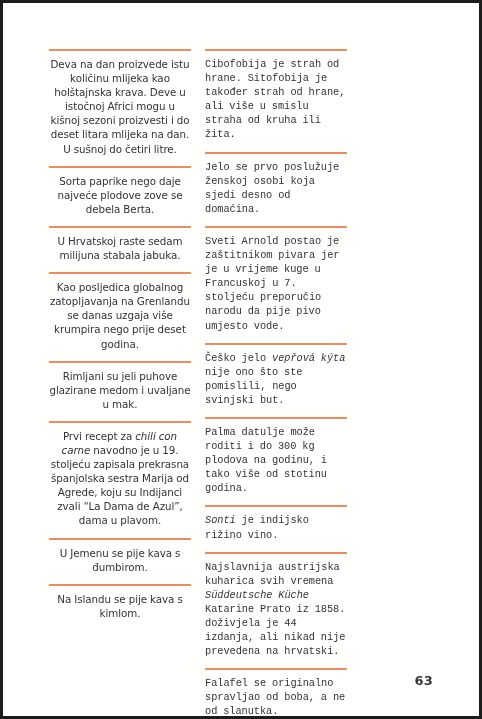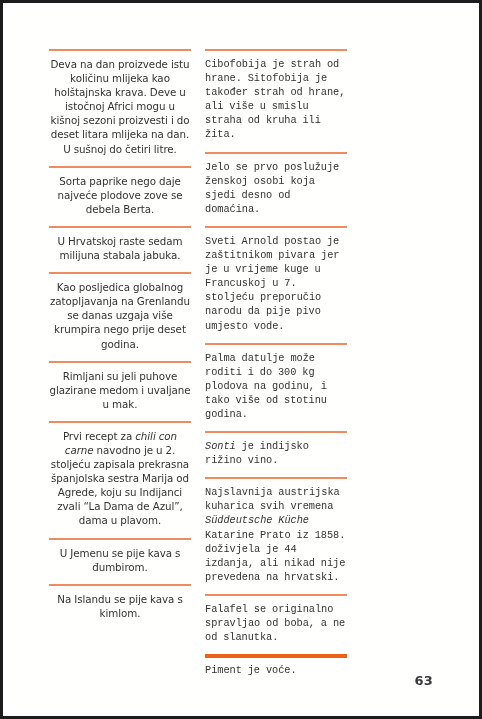--- a/index.html
+++ b/index.html
@@ -102,21 +102,21 @@
           <div class="fact">
             <div class="rule"></div>
             <p class="fact-text">Kao posljedica globalnog zatopljavanja na Grenlandu se danas uzgaja više krumpira nego prije deset godina.</p>
           </div>
           <div class="fact">
             <div class="rule"></div>
             <p class="fact-text">Rimljani su jeli puhove glazirane medom i uvaljane u mak.</p>
           </div>
           <div class="fact">
             <div class="rule"></div>
-            <p class="fact-text"><span>Prvi recept za </span><em>chili con carne</em><span> navodno je u 2. stoljeću zapisala prekrasna španjolska sestra Marija od Agrede, koju su Indijanci zvali “La Dama de Azul”, dama u plavom.</span></p>
+            <p class="fact-text"><span>Prvi recept za </span><em>chili con carne</em><span> navodno je u 19. stoljeću zapisala prekrasna španjolska sestra Marija od Agrede, koju su Indijanci zvali “La Dama de Azul”, dama u plavom.</span></p>
           </div>
           <div class="fact">
             <div class="rule"></div>
             <p class="fact-text">U Jemenu se pije kava s đumbirom.</p>
           </div>
           <div class="fact">
             <div class="rule"></div>
             <p class="fact-text">Na Islandu se pije kava s kimlom.</p>
           </div>
         </div>
@@ -125,20 +125,24 @@
             <div class="rule"></div>
             <p class="fact-text">Cibofobija je strah od hrane. Sitofobija je također strah od hrane, ali više u smislu straha od kruha ili žita.</p>
           </div>
           <div class="fact">
             <div class="rule"></div>
             <p class="fact-text">Jelo se prvo poslužuje ženskoj osobi koja sjedi desno od domaćina.</p>
           </div>
           <div class="fact">
             <div class="rule"></div>
             <p class="fact-text">Sveti Arnold postao je zaštitnikom pivara jer je u vrijeme kuge u Francuskoj u 7. stoljeću preporučio narodu da pije pivo umjesto vode.</p>
+          </div>
+          <div class="fact">
+            <div class="rule"></div>
+            <p class="fact-text"><span>Češko jelo </span><em>vepřová kýta</em><span> nije ono što ste pomislili, nego svinjski but.</span></p>
           </div>
           <div class="fact">
             <div class="rule"></div>
             <p class="fact-text">Palma datulje može roditi i do 300 kg plodova na godinu, i tako više od stotinu godina.</p>
           </div>
           <div class="fact">
             <div class="rule"></div>
             <p class="fact-text"><em>Sonti</em><span> je indijsko rižino vino.</span></p>
           </div>
           <div class="fact">

